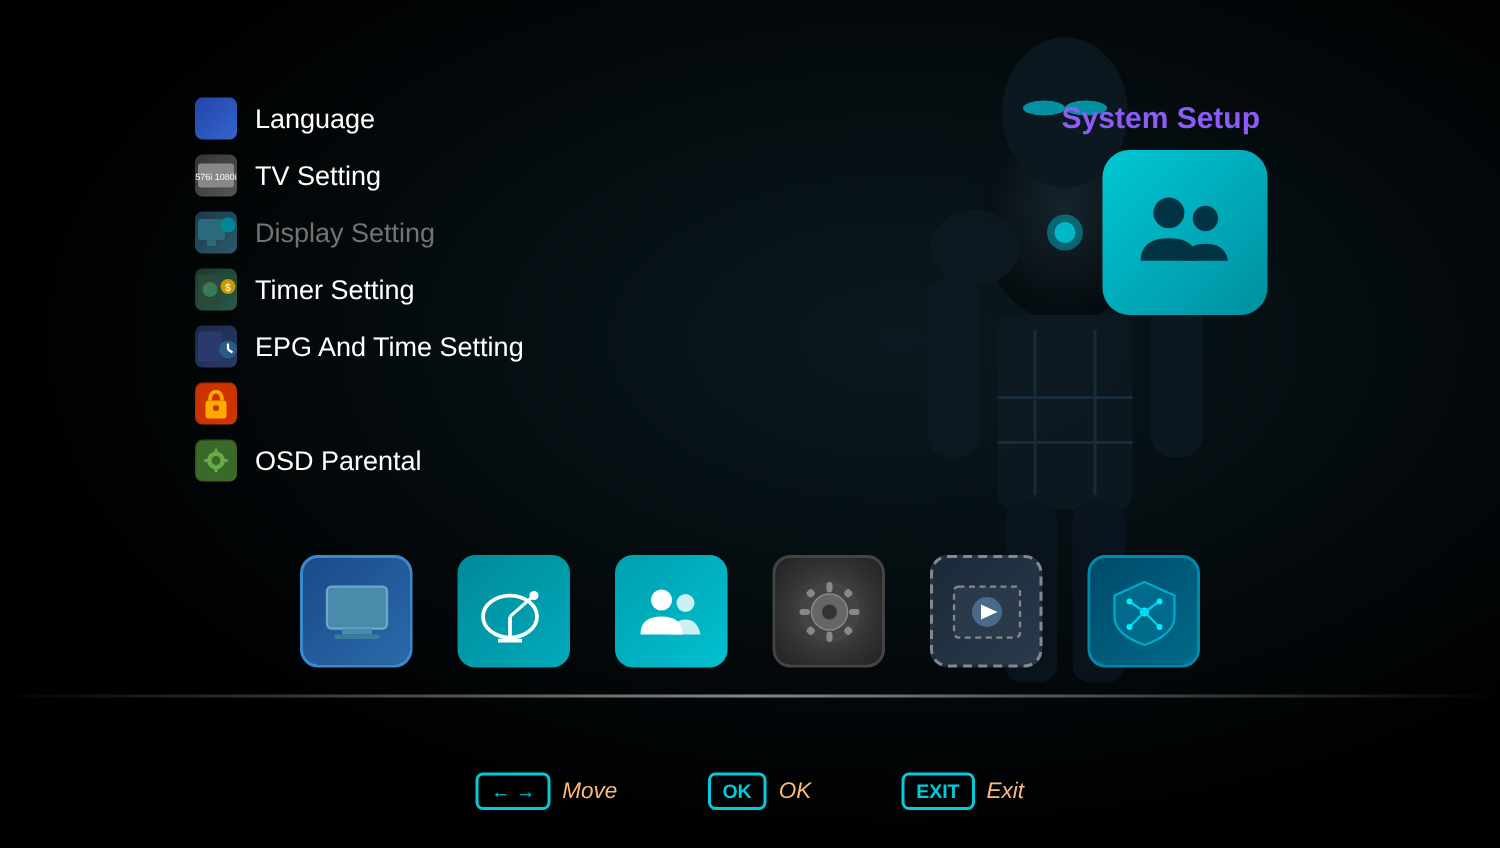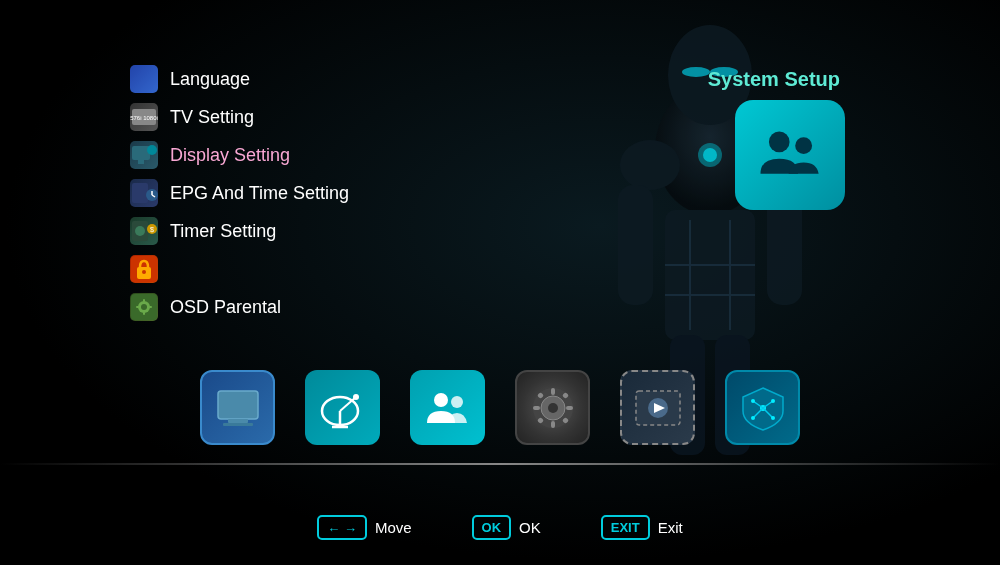--- a/index.html
+++ b/index.html
@@ -64,21 +64,21 @@
     }
 
     .menu-label {
       color: #fff;
       font-size: 18px;
       font-weight: 400;
       white-space: nowrap;
     }
 
     .menu-item.active .menu-label {
-      color: #f9a8d4;
+      color: #737373;
     }
 
     
     .icon-language {
       background: linear-gradient(135deg, #2244aa, #3366cc);
       display: grid;
       grid-template-columns: 1fr 1fr;
       gap: 1px;
       padding: 2px;
     }
@@ -110,21 +110,21 @@
 
     .icon-osd {
       background: linear-gradient(135deg, #2a4a1a, #4a6a2a);
     }
 
     
     .system-setup-title {
       position: absolute;
       top: 68px;
       right: 160px;
-      color: #5eead4;
+      color: #8b5cf6;
       font-size: 20px;
       font-weight: bold;
     }
 
     
     .large-icon-container {
       position: absolute;
       top: 100px;
       right: 155px;
       width: 110px;
@@ -230,22 +230,23 @@
       border: 2px solid #00ccdd;
       border-radius: 5px;
       padding: 3px 8px;
       color: #00ccdd;
       font-size: 13px;
       font-weight: bold;
       background: transparent;
     }
 
     .control-label {
-      color: #ffffff;
+      color: #fdba74;
       font-size: 15px;
+      font-style: italic;
     }
   </style>
 </head>
 <body>
 
 <div class="bg"></div>
 
 <svg class="ironman-bg" viewBox="0 0 420 460" xmlns="http://www.w3.org/2000/svg">
   <defs>
     <radialGradient id="bodyGrad" cx="50%" cy="40%" r="55%">
@@ -322,41 +323,41 @@
         <svg viewBox="0 0 28 28" width="28" height="28" xmlns="http://www.w3.org/2000/svg">
           <rect x="2" y="5" width="18" height="14" rx="2" fill="#2a6a7a"></rect>
           <circle cx="22" cy="9" r="5" fill="#008899"></circle>
           <rect x="8" y="19" width="6" height="4" fill="#2a6a7a"></rect>
         </svg>
       </div>
       <span class="menu-label">Display Setting</span>
     </div>
 
     <div class="menu-item">
+      <div class="menu-icon icon-timer">
+        <svg viewBox="0 0 28 28" width="28" height="28" xmlns="http://www.w3.org/2000/svg">
+          <rect x="2" y="4" width="16" height="20" rx="2" fill="#2a4a3a"></rect>
+          <circle cx="10" cy="14" r="5" fill="#3a7a5a"></circle>
+          <circle cx="22" cy="12" r="5" fill="#cc9900"></circle>
+          <text x="22" y="15" text-anchor="middle" font-size="7" fill="#fff" font-family="Arial">$</text>
+        </svg>
+      </div>
+      <span class="menu-label">Timer Setting</span>
+    </div>
+
+    <div class="menu-item">
       <div class="menu-icon icon-epg">
         <svg viewBox="0 0 28 28" width="28" height="28" xmlns="http://www.w3.org/2000/svg">
           <rect x="2" y="4" width="16" height="20" rx="2" fill="#2a3a6a"></rect>
           <circle cx="22" cy="16" r="6" fill="#2a5a8a"></circle>
           <line x1="22" y1="12" x2="22" y2="16" stroke="#fff" stroke-width="1.5"></line>
           <line x1="22" y1="16" x2="25" y2="18" stroke="#fff" stroke-width="1.5"></line>
         </svg>
       </div>
       <span class="menu-label">EPG And Time Setting</span>
-    </div>
-
-    <div class="menu-item">
-      <div class="menu-icon icon-timer">
-        <svg viewBox="0 0 28 28" width="28" height="28" xmlns="http://www.w3.org/2000/svg">
-          <rect x="2" y="4" width="16" height="20" rx="2" fill="#2a4a3a"></rect>
-          <circle cx="10" cy="14" r="5" fill="#3a7a5a"></circle>
-          <circle cx="22" cy="12" r="5" fill="#cc9900"></circle>
-          <text x="22" y="15" text-anchor="middle" font-size="7" fill="#fff" font-family="Arial">$</text>
-        </svg>
-      </div>
-      <span class="menu-label">Timer Setting</span>
     </div>
 
     <div class="menu-item">
       <div class="menu-icon icon-parental">
         <svg viewBox="0 0 28 28" width="28" height="28" xmlns="http://www.w3.org/2000/svg">
           <rect x="1" y="1" width="26" height="26" rx="4" fill="#cc3300"></rect>
           <rect x="7" y="12" width="14" height="12" rx="2" fill="#ffaa00"></rect>
           <path d="M10 12 Q10 6 14 6 Q18 6 18 12" stroke="#ffaa00" stroke-width="2.5" fill="none"></path>
           <circle cx="14" cy="17" r="2" fill="#cc3300"></circle>
         </svg>

